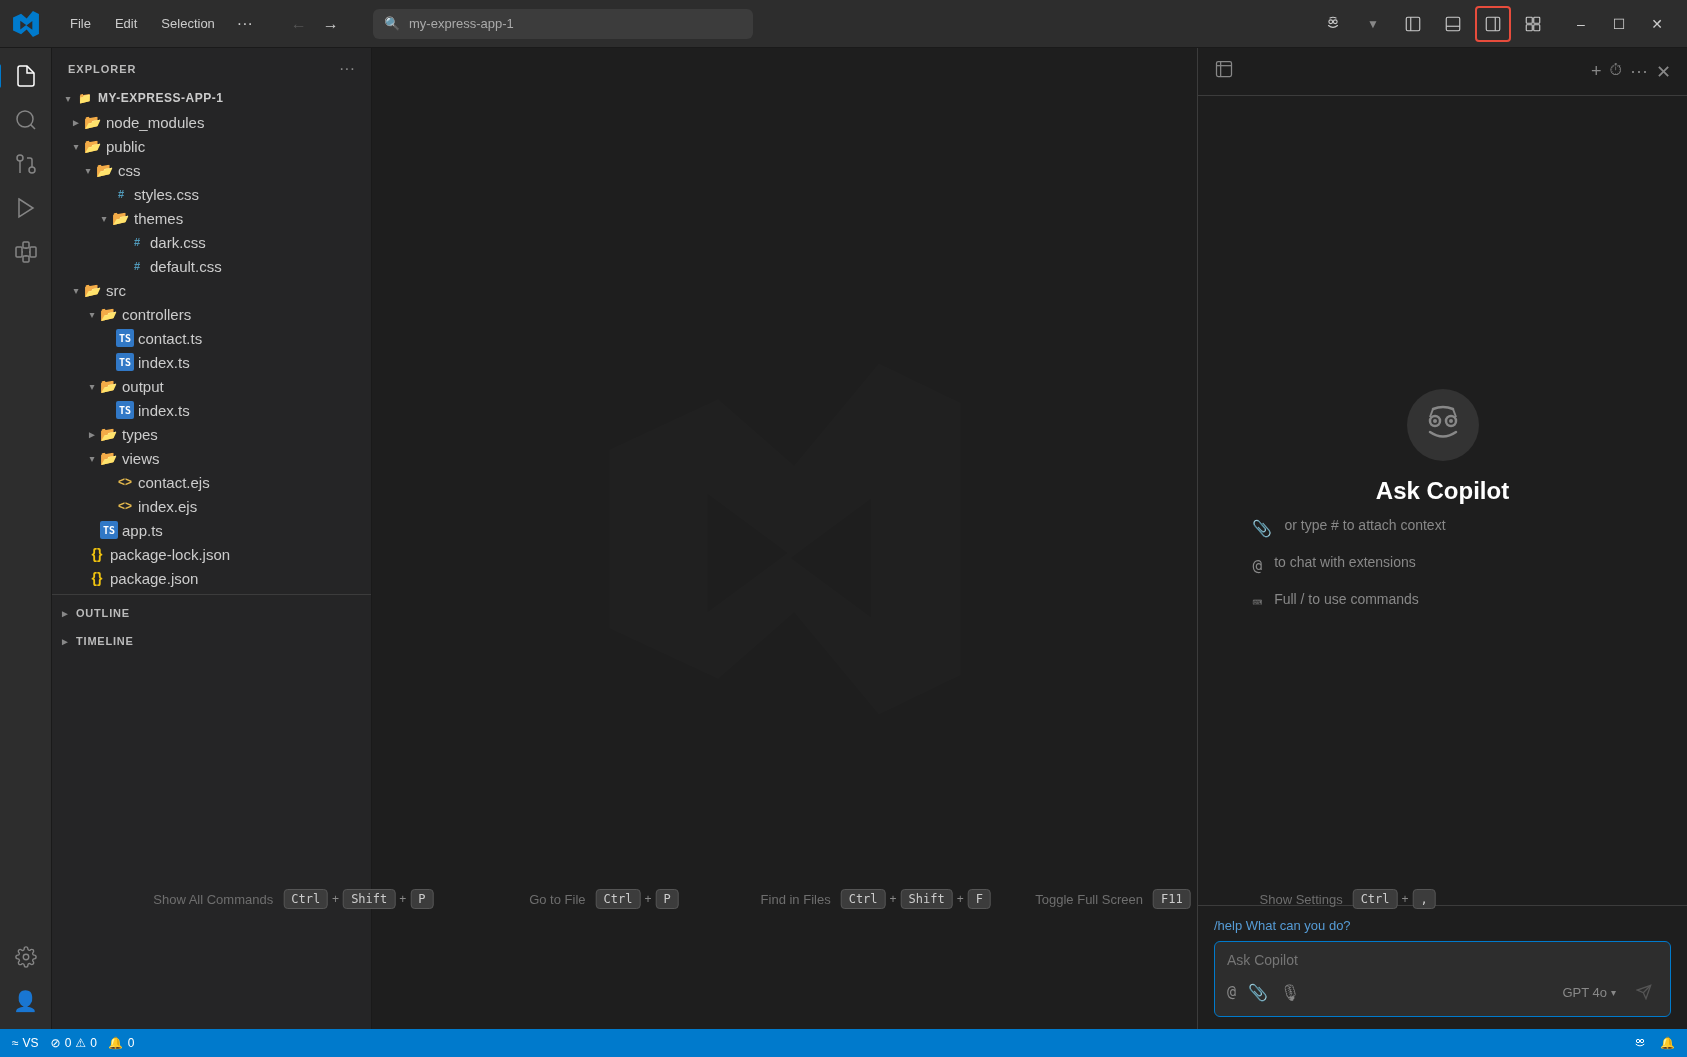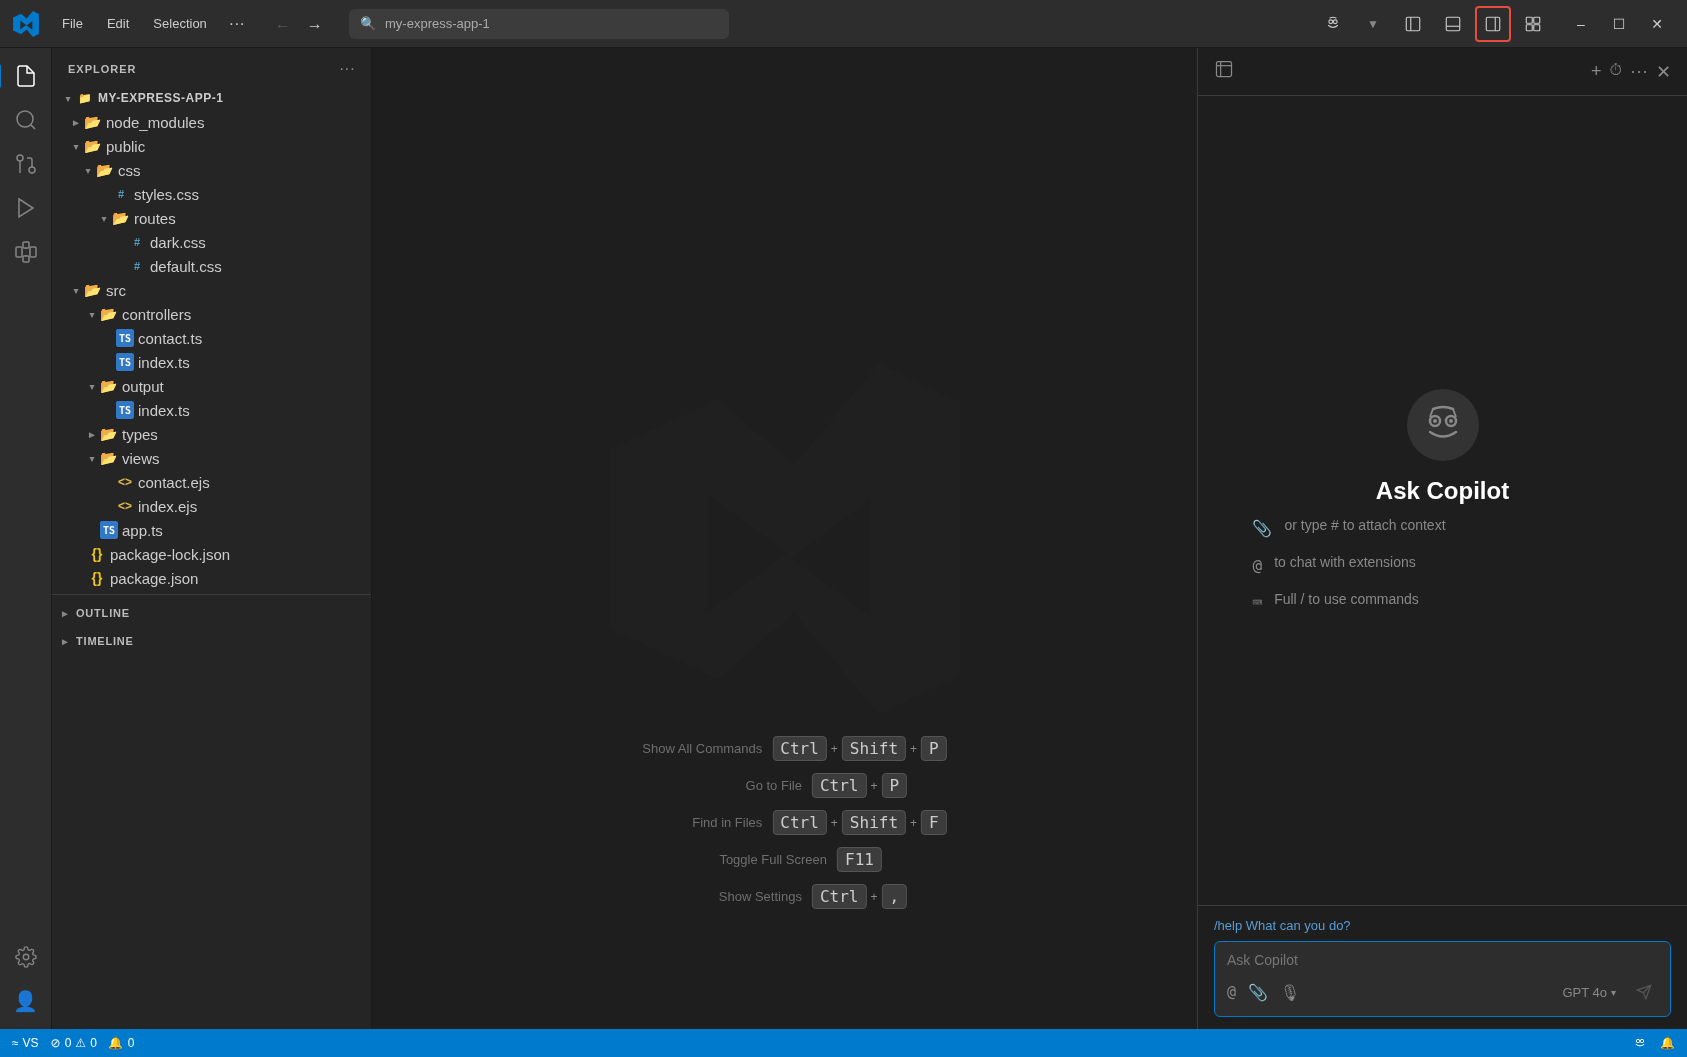--- a/index.html
+++ b/index.html
@@ -13,21 +13,21 @@
       overflow: hidden;
     }
 
     
     .titlebar {
       height: 48px;
       background: #2d2d2d;
       display: flex;
       align-items: center;
       padding: 0 12px;
-      gap: 8px;
+      gap: 16px;
       border-bottom: 1px solid #1a1a1a;
     }
     .titlebar-logo {
       width: 28px;
       height: 28px;
       margin-right: 4px;
     }
     .titlebar-menu {
       display: flex;
       gap: 4px;
@@ -284,21 +284,20 @@
       height: 380px;
     }
 
     
     .command-hints {
       position: absolute;
       bottom: 120px;
       left: 50%;
       transform: translateX(-50%);
       display: flex;
-      flex-direction: column;
       gap: 12px;
       align-items: center;
     }
     .hint-row {
       display: flex;
       align-items: center;
       gap: 10px;
       font-size: 13px;
       color: #6e6e6e;
     }
@@ -310,21 +309,21 @@
     .kbd-group {
       display: flex;
       align-items: center;
       gap: 4px;
     }
     .kbd {
       background: #3c3c3c;
       border: 1px solid #555;
       border-radius: 4px;
       padding: 2px 7px;
-      font-size: 16px;
+      font-size: 12px;
       color: #cccccc;
       font-family: monospace;
     }
     .kbd-sep {
       color: #888;
       font-size: 12px;
     }
 
     
     .copilot-panel {
@@ -656,21 +655,21 @@
 
       <div class="tree-item" style="padding-left:44px;">
         <span class="arrow" style="width:16px;"></span>
         <span class="file-icon icon-css" style="font-weight:bold;">#</span>
         <span class="file-name">styles.css</span>
       </div>
 
       <div class="tree-item" style="padding-left:44px;">
         <span class="arrow">▾</span>
         <span class="file-icon" style="font-size:14px;">📂</span>
-        <span class="file-name">routes</span>
+        <span class="file-name">themes</span>
       </div>
 
       <div class="tree-item" style="padding-left:60px;">
         <span class="arrow" style="width:16px;"></span>
         <span class="file-icon icon-css" style="font-weight:bold;">#</span>
         <span class="file-name">dark.css</span>
       </div>
 
       <div class="tree-item" style="padding-left:60px;">
         <span class="arrow" style="width:16px;"></span>

